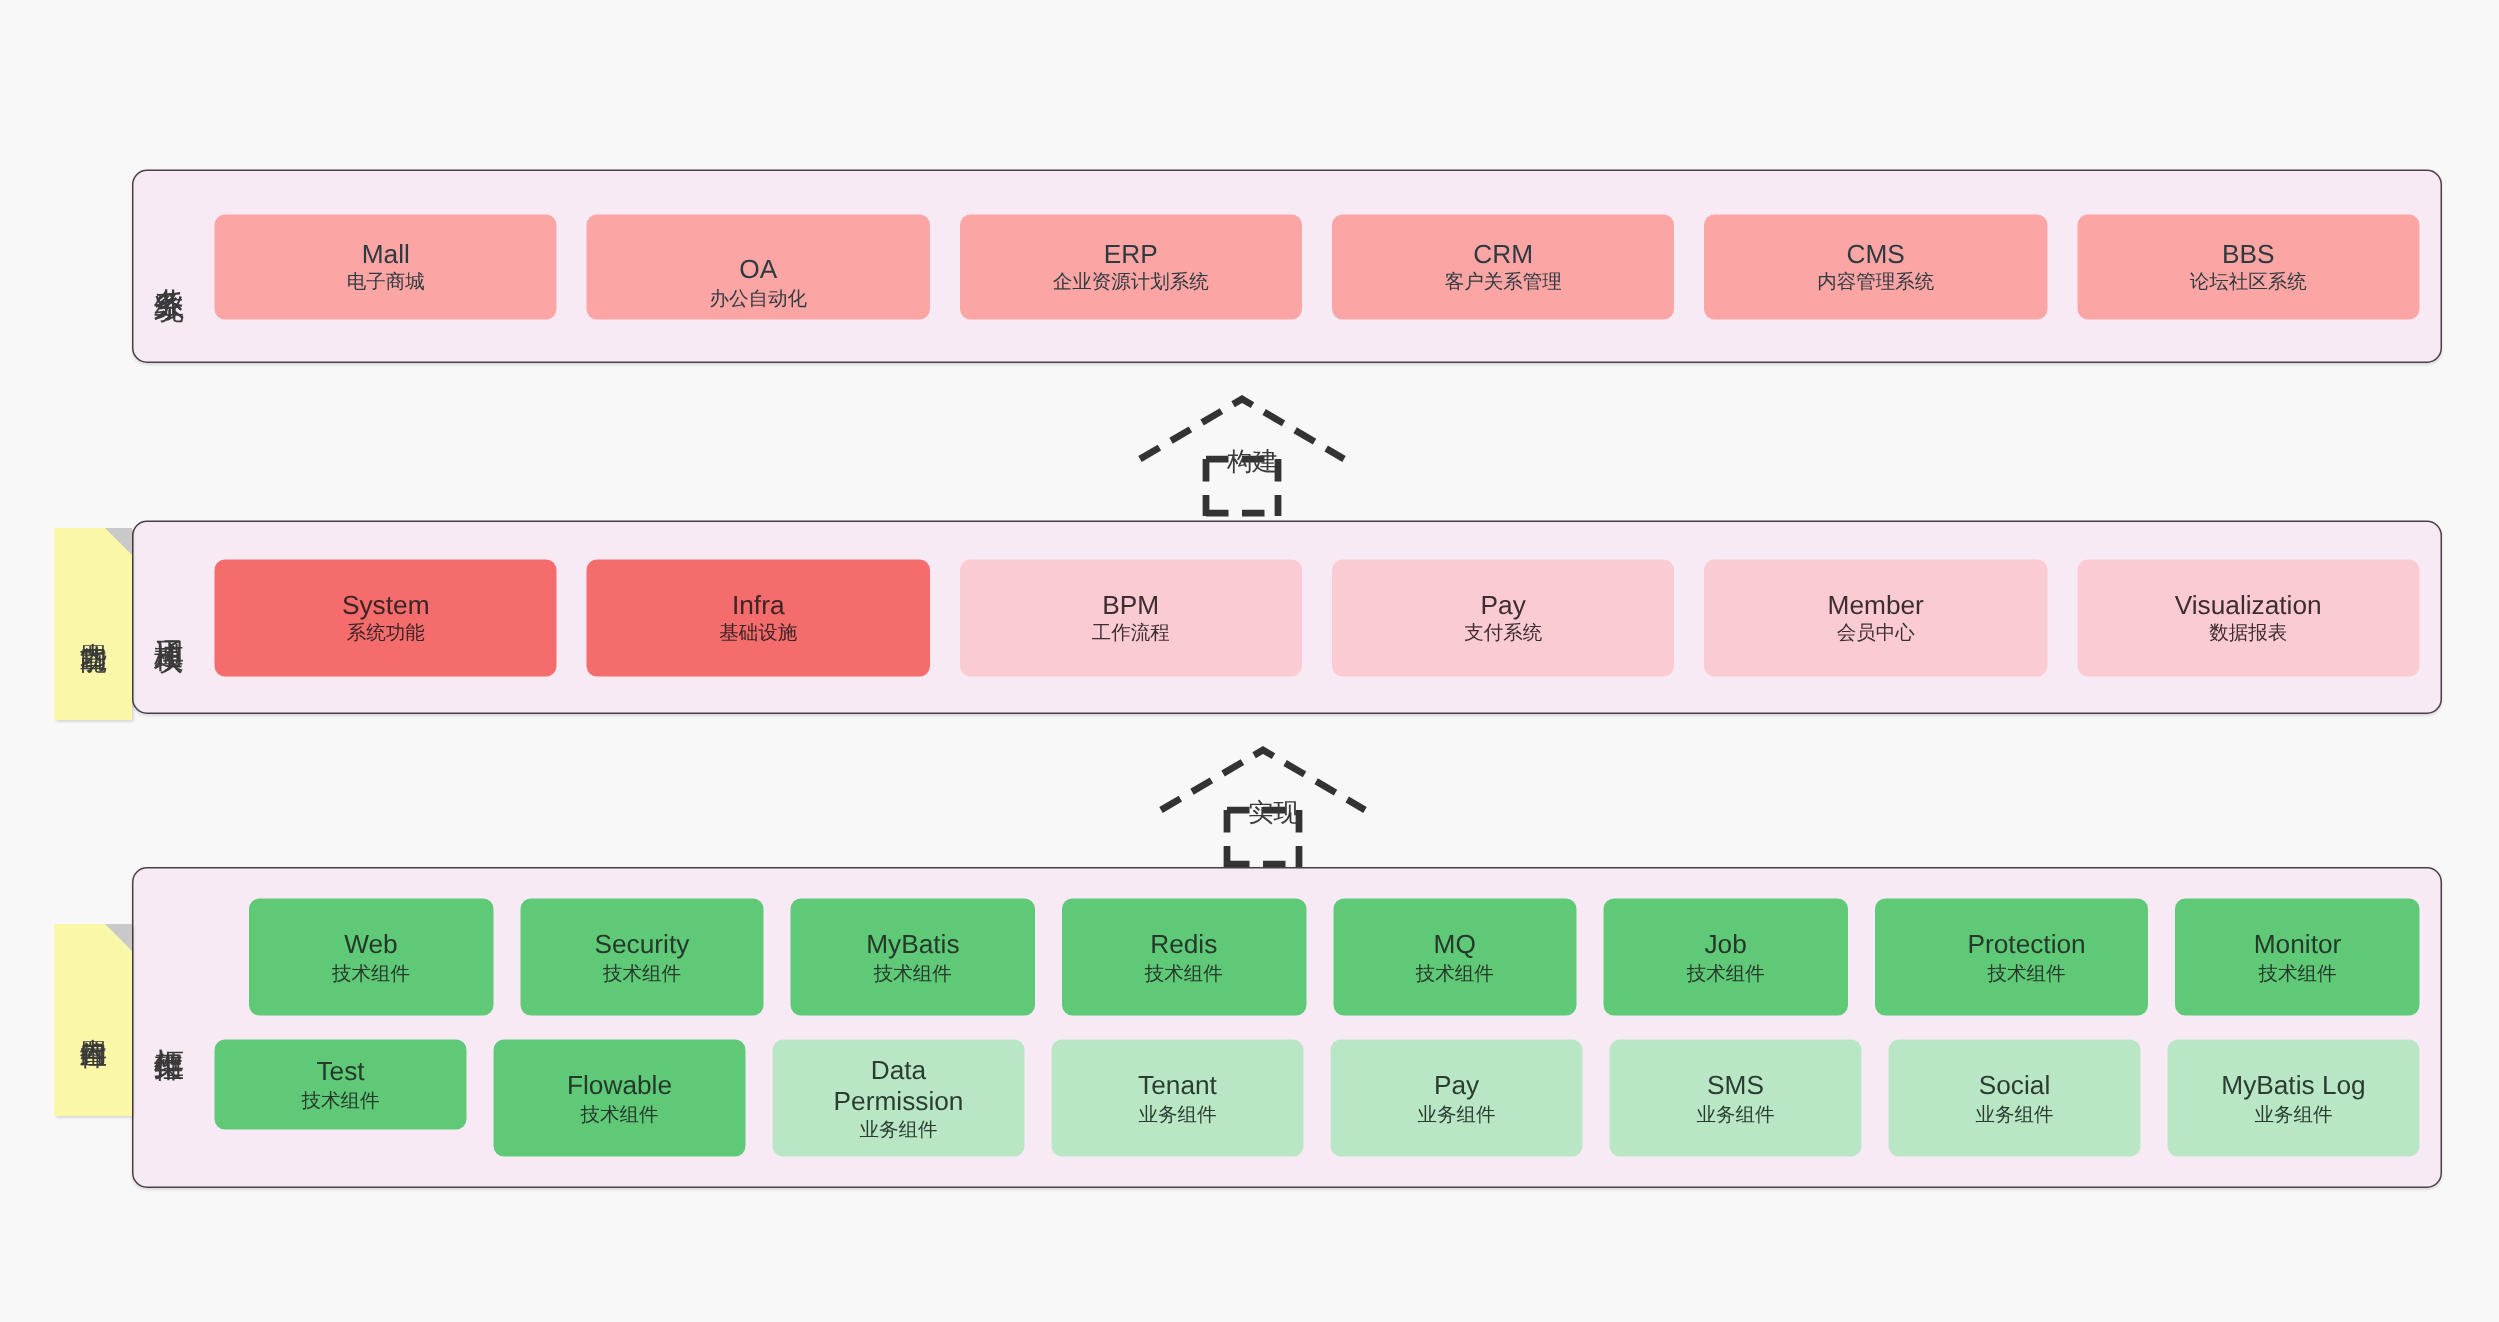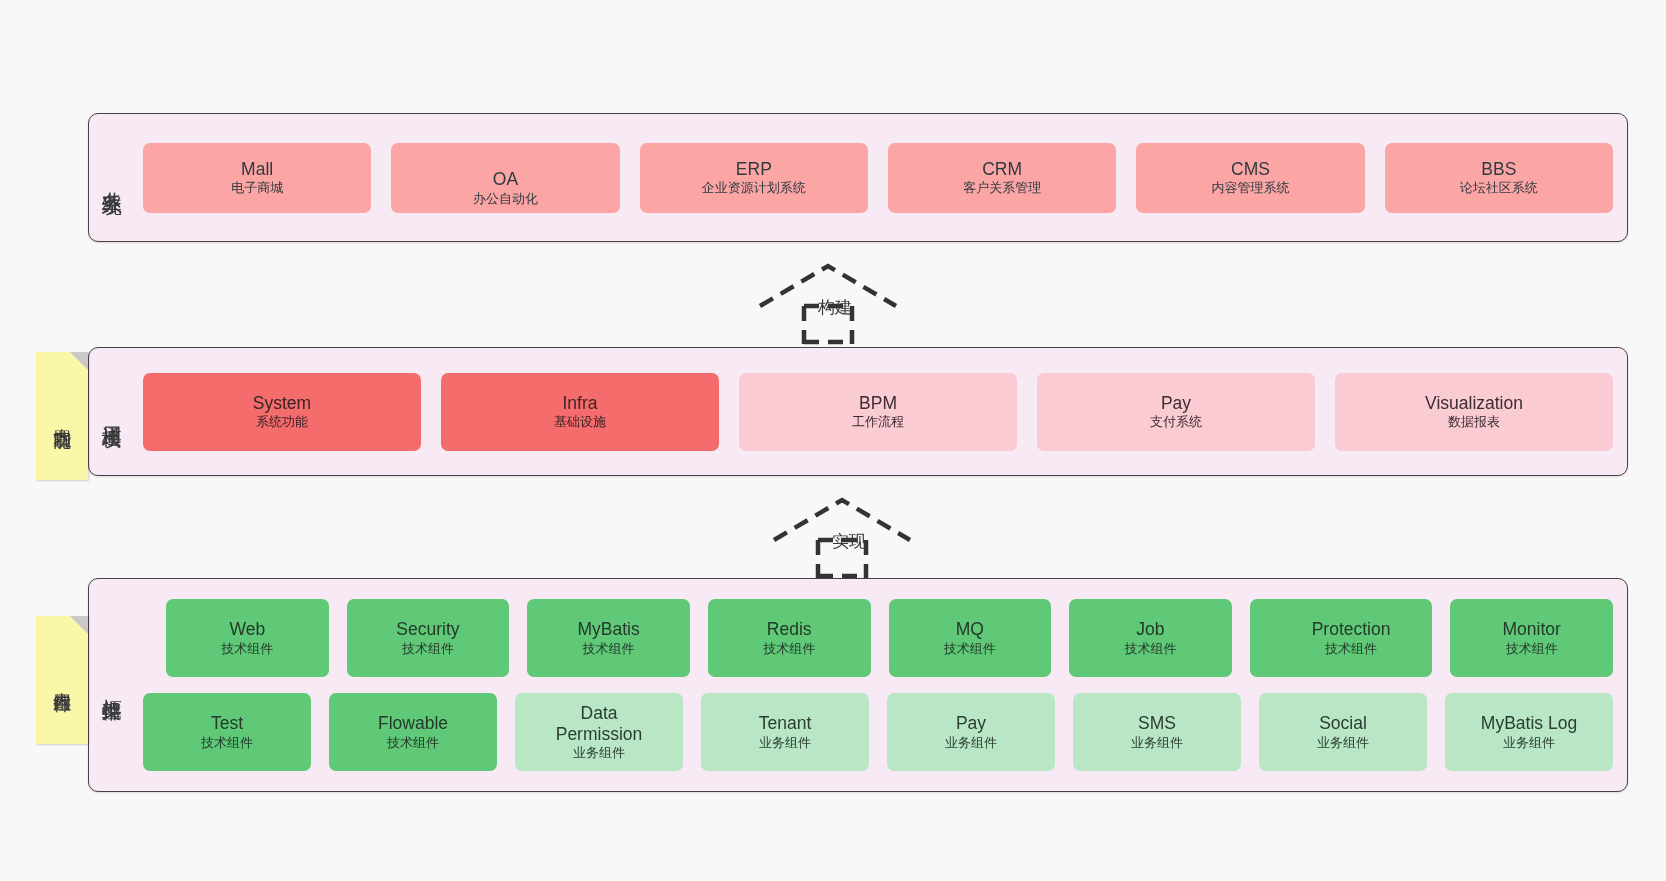--- a/index.html
+++ b/index.html
@@ -184,20 +184,24 @@
         </div>
         <div class="cell c-pink" style="height:78px;">
           <span class="t1">BPM</span>
           <span class="t2">工作流程</span>
         </div>
         <div class="cell c-pink" style="height:78px;">
           <span class="t1">Pay</span>
           <span class="t2">支付系统</span>
         </div>
         <div class="cell c-pink" style="height:78px;">
+          <span class="t1">Member</span>
+          <span class="t2">会员中心</span>
+        </div>
+        <div class="cell c-pink" style="height:78px;">
           <span class="t1">Visualization</span>
           <span class="t2">数据报表</span>
         </div>
 
       </div>
     </div>
   </div>
 
   <div class="arrow" style="left:766px;top:492px;width:160px;height:86px;">
     <svg width="160" height="86" viewBox="0 0 160 86" aria-hidden="true">
@@ -248,21 +252,21 @@
           <span class="t1">Protection</span>
           <span class="t2">技术组件</span>
         </div>
         <div class="cell c-green" style="height:78px;">
           <span class="t1">Monitor</span>
           <span class="t2">技术组件</span>
         </div>
       </div>
 
       <div class="row" style="gap:18px;">
-        <div class="cell c-green" style="height:78px;">
+        <div class="cell c-green" style="height:60px;">
           <span class="t1">Test</span>
           <span class="t2">技术组件</span>
         </div>
         <div class="cell c-green" style="height:78px;">
           <span class="t1">Flowable</span>
           <span class="t2">技术组件</span>
         </div>
         <div class="cell c-lgreen" style="height:78px;">
           <span class="t1" style="max-width:100px;">Data Permission</span>
           <span class="t2">业务组件</span>

